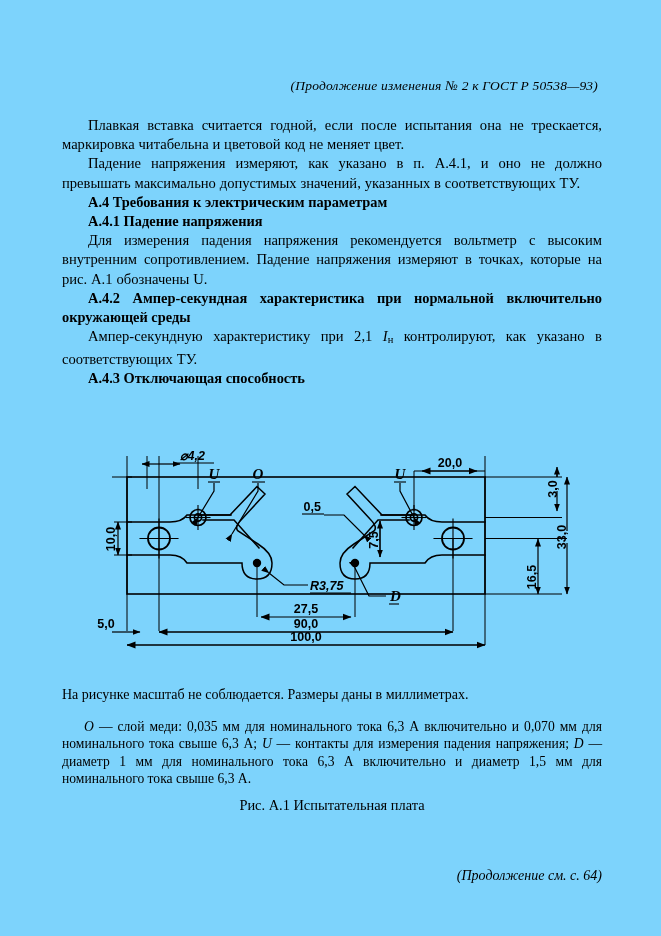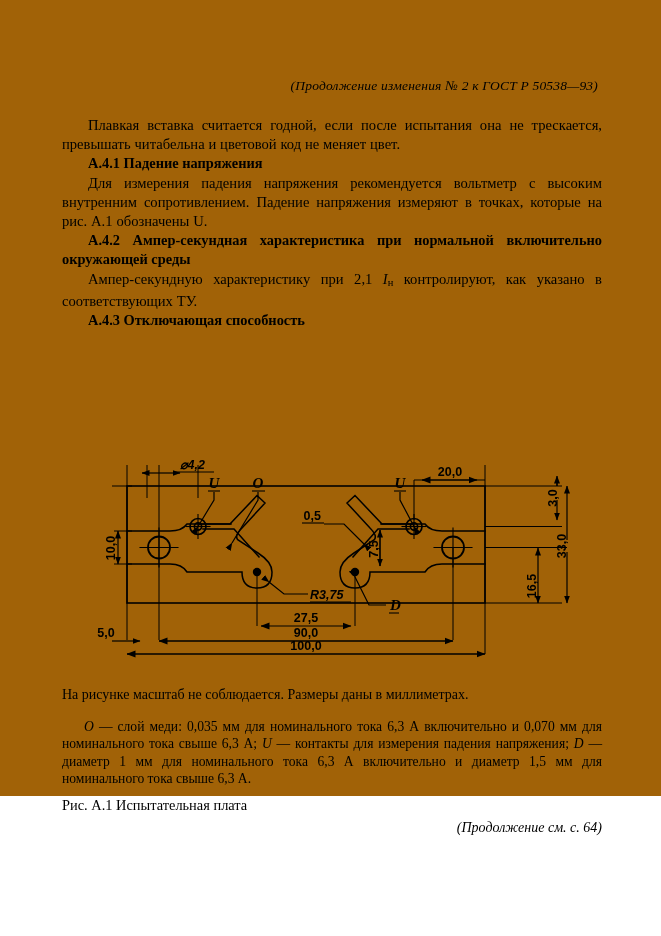--- a/index.html
+++ b/index.html
@@ -12,22 +12,22 @@
     height: 936px;
     position: relative;
     font-family: "Liberation Serif", "DejaVu Serif", serif;
     color: #000000;
     overflow: hidden;
   }
   .page {
     position: absolute;
     left: 0; top: 0;
     width: 661px;
-    height: 796px;
-    background: #a16207;
+    height: 936px;
+    background: #7dd3fc;
   }
   .content {
     position: absolute;
     left: 62px;
     top: 78px;
     width: 540px;
   }
   .running-head {
     text-align: right;
     font-style: italic;
@@ -56,21 +56,21 @@
   h4.head.wrap {
     text-align: justify;
   }
   .sub { vertical-align: -0.22em; font-size: 0.72em; }
   .ital { font-style: italic; }
 
   
   .figure-wrap {
     position: absolute;
     left: 62px;
-    top: 440px;
+    top: 431px;
     width: 540px;
     height: 250px;
   }
   .fig-svg { display: block; }
 
   .fig-note {
     position: absolute;
     left: 62px;
     top: 686px;
     width: 540px;
@@ -86,46 +86,48 @@
     font-size: 13.6px;
     line-height: 17.4px;
     text-align: justify;
     text-indent: 22px;
   }
   .fig-caption {
     position: absolute;
     left: 62px;
     top: 797px;
     width: 540px;
-    text-align: left;
+    text-align: center;
     font-size: 14.4px;
   }
   .continuation {
     position: absolute;
     left: 62px;
-    top: 820px;
+    top: 868px;
     width: 540px;
     text-align: right;
     font-style: italic;
     font-size: 14px;
     padding-right: 4px;
   }
 </style>
 </head>
 <body>
 
 <div class="page">
 
   <div class="content">
 
     <div class="running-head">(Продолжение изменения № 2 к ГОСТ  Р 50538—93)</div>
 
-    <p class="body-text">Плавкая вставка считается годной, если после испытания она не трескается, превышать читабельна и цветовой код не меняет цвет.</p>
-
-
+    <p class="body-text">Плавкая вставка считается годной, если после испытания она не трескается, маркировка читабельна и цветовой код не меняет цвет.</p>
+
+    <p class="body-text">Падение напряжения измеряют, как указано в п. А.4.1, и оно не должно превышать максимально допустимых значений, указанных в соответствующих ТУ.</p>
+
+    <h4 class="head">А.4 Требования к электрическим параметрам</h4>
 
     <h4 class="head">А.4.1 Падение напряжения</h4>
     <p class="body-text">Для измерения падения напряжения рекомендуется вольтметр с высоким внутренним сопротивлением. Падение напряжения измеряют в точках, которые на рис. А.1 обозначены U.</p>
 
     <h4 class="head wrap">А.4.2 Ампер-секундная характеристика при нормальной включительно окружающей среды</h4>
     <p class="body-text"><span>Ампер-секундную характеристику при 2,1 </span><span class="ital">I</span><span class="sub">н</span><span> контролируют, как указано в соответствующих ТУ.</span></p>
 
     <h4 class="head">А.4.3 Отключающая способность</h4>
   </div>
 

